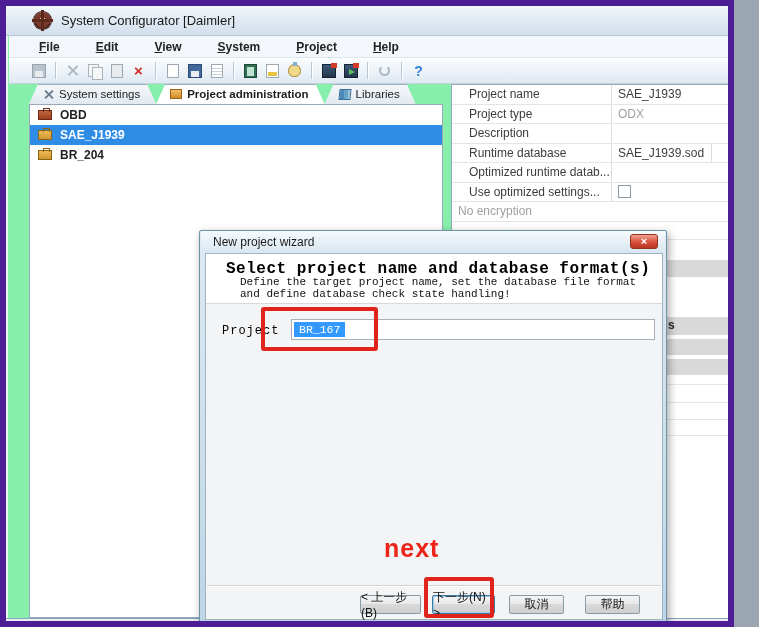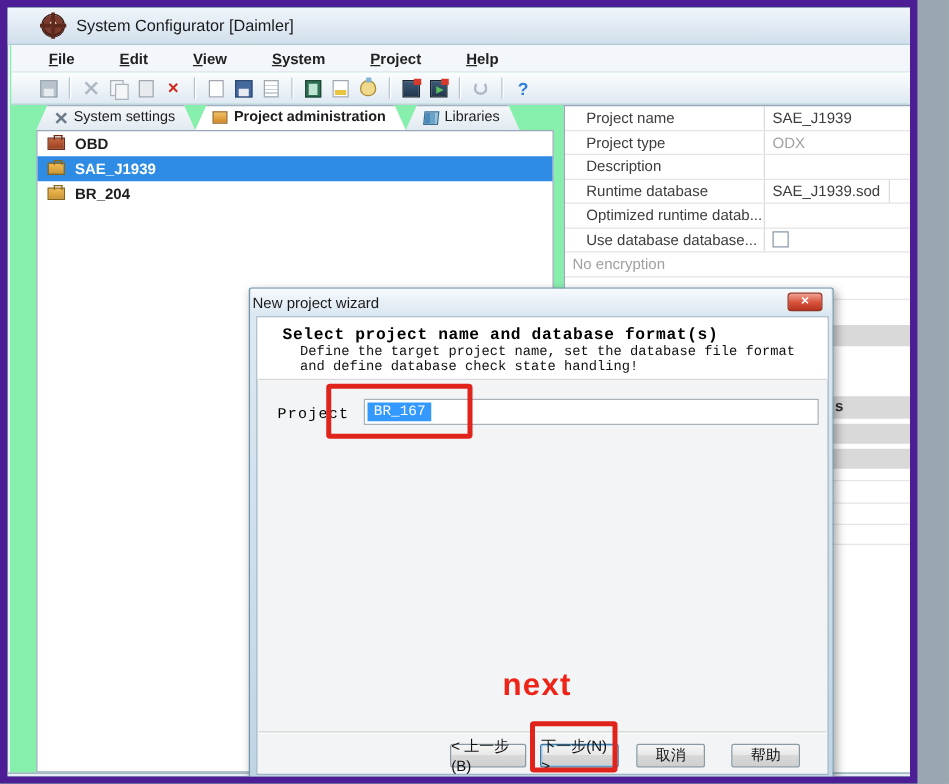--- a/index.html
+++ b/index.html
@@ -102,51 +102,51 @@
   .frag { position:absolute; left:216px; top:233px; font-weight:bold; color:#2a2a2a; }
   
   .bottom-frame { position:absolute; left:0; top:612px; width:759px; height:15px;
     background:#e8eef4; border-top:1px solid #8ea4b5; }
   
   .dialog { position:absolute; left:193px; top:224px; width:468px; height:394px; z-index:10;
     background:linear-gradient(#dfeaf3,#bed5e5);
     border:1px solid #6f93a8; border-radius:2px;
     box-shadow:2px 3px 8px rgba(0,0,0,.35); }
   .dlg-title { position:absolute; left:1px; top:0; right:1px; height:22px;
-    display:flex; align-items:center; padding-left:1px;
+    display:flex; align-items:center; padding-left:12px;
     background:linear-gradient(#f6fafd,#d9e6f0); font-size:12px; color:#1c1c1c; }
   .dlg-close { position:absolute; right:8px; top:3px; width:28px; height:15px;
     border:1px solid #93321f; border-radius:3px;
     background:linear-gradient(#f0a294,#d8503a 55%,#b63622);
     color:#fff; font-size:11px; font-weight:bold; line-height:13px; text-align:center; }
   .dlg-content { position:absolute; left:5px; top:22px; width:458px; height:367px;
     background:#f3f4f5; border:1px solid #9fb4c2; }
   .dlg-header { position:absolute; left:0; top:0; width:456px; height:50px; background:#fff;
     border-bottom:1px solid #d9d9d9;
     font-family:"Liberation Mono","DejaVu Sans Mono",monospace; }
-  .dlg-heading { position:absolute; left:20px; top:6px; font-weight:bold; font-size:13px; letter-spacing:.5px; color:#000; }
+  .dlg-heading { position:absolute; left:20px; top:6px; font-weight:bold; font-size:16px; letter-spacing:.5px; color:#000; }
   .dlg-desc1 { position:absolute; left:34px; top:22px; font-size:11px; color:#111; }
   .dlg-desc2 { position:absolute; left:34px; top:34px; font-size:11px; color:#111;text-align:right; }
   .proj-label { position:absolute; left:16px; top:70px;
     font-family:"Liberation Mono","DejaVu Sans Mono",monospace; font-size:12px; letter-spacing:1px; color:#000; }
   .proj-input { position:absolute; left:85px; top:65px; width:364px; height:21px;
     background:#fff; border:1px solid #a9b2ba; display:flex; align-items:center; padding-left:2px; }
   .proj-sel { background:#3399ff; color:#fff; font-family:"Liberation Mono","DejaVu Sans Mono",monospace;
     font-size:11.5px; padding:1px 5px; }
   .dlg-sep { position:absolute; left:1px; top:331px; width:454px; height:1px; background:#d2d2d2;
     box-shadow:0 1px 0 #ffffff; }
   .dbtn { position:absolute; top:341px; height:19px; background:linear-gradient(#f5f5f5,#e9e9e9 45%,#d9d9d9 46%,#cfcfcf);
     border:1px solid #8a9aa5; border-radius:2px; font-size:12px; color:#111;
     display:flex; align-items:center; justify-content:center; }
   .dbtn.focus { border-color:#3f79a6; box-shadow:inset 0 0 0 1px #9ecbe8; }
   
   .ann-rect { position:absolute; border:4px solid #e0241b; border-radius:3px; z-index:20; }
   .ann-input { left:255px; top:301px; width:117px; height:44px; }
   .ann-next  { left:418px; top:571px; width:70px;  height:41px; }
-  .ann-text  { position:absolute; left:396px; top:528px; z-index:20;
+  .ann-text  { position:absolute; left:378px; top:528px; z-index:20;
     color:#ee2418; font-size:25px; font-weight:600; letter-spacing:1px; }
 </style>
 </head>
 <body>
 
 <div id="app">
 
   <div class="titlebar">
     <div class="app-icon"></div>
     <span class="win-title">System Configurator [Daimler]</span>
@@ -257,21 +257,21 @@
     <div class="prow">
       <span class="plabel">Runtime database</span>
       <span class="pvalue">SAE_J1939.sod</span>
       <span class="pvalue2">549 K</span>
     </div>
     <div class="prow">
       <span class="plabel">Optimized runtime datab...</span>
       <span class="pvalue"></span>
     </div>
     <div class="prow">
-      <span class="plabel">Use database database...</span>
+      <span class="plabel">Use optimized settings...</span>
       <span class="pcheck"></span>
     </div>
     <div class="prow">
       <span class="pvalue muted">No encryption</span>
     </div>
 
     <div class="hline" style="top:154px"></div>
     <div class="stripe" style="top:175px;height:17px"></div>
     <div class="stripe" style="top:232px;height:18px"></div>
     <div class="stripe" style="top:254px;height:16px"></div>

